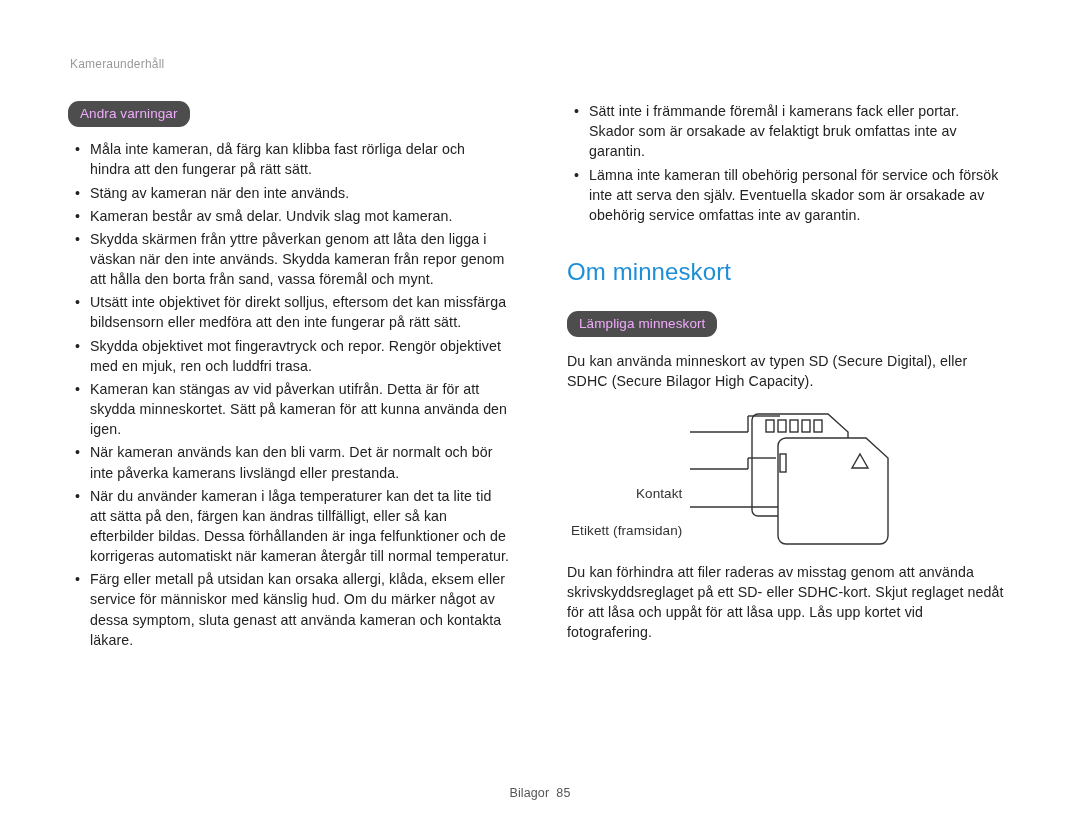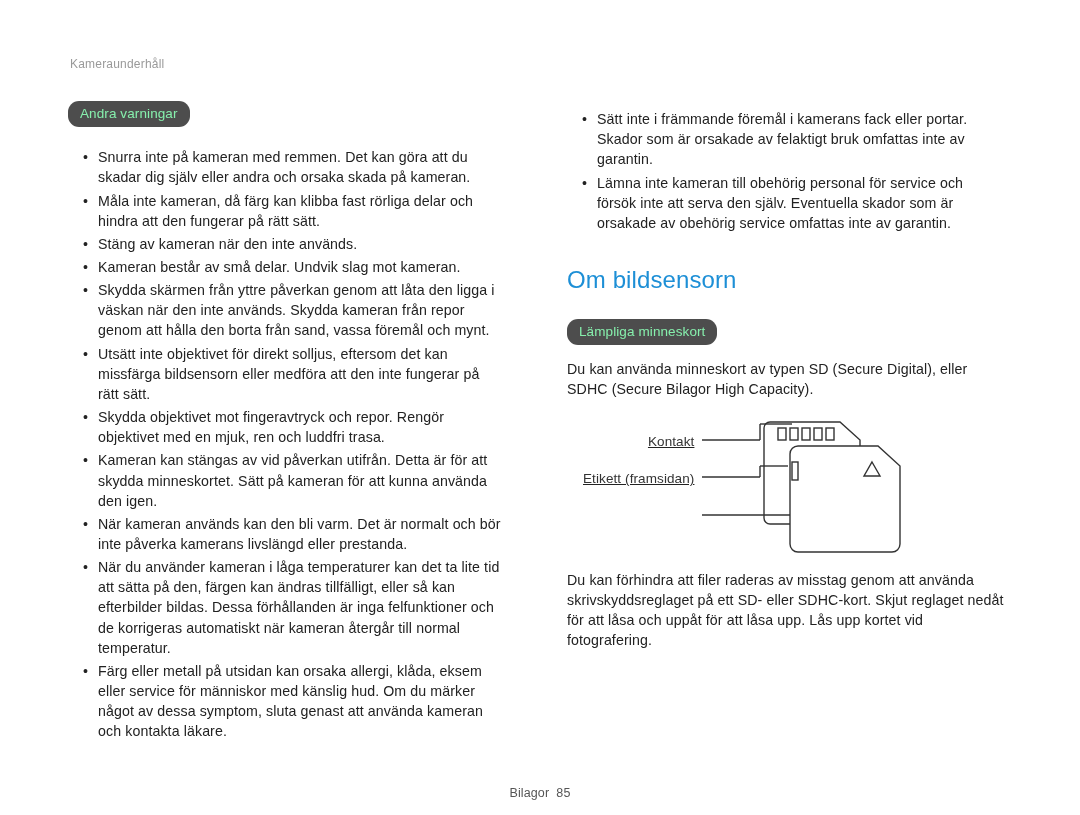--- a/index.html
+++ b/index.html
@@ -26,31 +26,31 @@
     display:flex;
     gap:54px;
   }
   .col{
     flex:1;
     min-width:0;
   }
   .pill{
     display:inline-block;
     background:#4d4d4d;
-    color:#86efac;
+    color:#f0abfc;
     font-size:13.5px;
     font-weight:400;
     padding:3px 12px 4px 12px;
     border-radius:11px;
     margin:4px 0 8px 0;
   }
   ul.bullets{
     list-style:none;
     padding:0;
-    margin:12px;
+    margin:4px;
   }
   ul.bullets > li{
     position:relative;
     padding-left:18px;
     margin:0 0 3px 0;
   }
   ul.bullets > li::before{
     content:"•";
     position:absolute;
     left:3px;
@@ -60,24 +60,23 @@
   .section-heading{
     color:#1d8fd6;
     font-size:24px;
     font-weight:300;
     margin:30px 0 18px 0;
   }
   .body-text{
     margin:6px 0 0 0;
   }
   .card-figure{
-    margin:18px 0 12px 16px;
+    margin:18px 0 12px 4px;
     display:flex;
-    align-items:flex-start;
-    text-decoration:underline;
+    align-items:flex-end;
   }
   .labels{
     text-align:right;
     font-size:13.5px;
     font-weight:300;
     color:#333;
     margin-top:6px;
   }
   .labels .lab{height:37px;display:flex;align-items:center;justify-content:flex-end;padding-right:6px;}
   .footer{
@@ -93,41 +92,40 @@
 </head>
 <body>
 
 <h2 class="page-title">Kameraunderhåll</h2>
 
 <div class="cols">
 
   <div class="col">
     <span class="pill">Andra varningar</span>
     <ul class="bullets">
-      <li>Snurra inte på kameran med remmen. Det kan göra att du skadar dig själv eller andra och orsaka skada på kameran.</li>
       <li>Måla inte kameran, då färg kan klibba fast rörliga delar och hindra att den fungerar på rätt sätt.</li>
       <li>Stäng av kameran när den inte används.</li>
       <li>Kameran består av små delar. Undvik slag mot kameran.</li>
       <li>Skydda skärmen från yttre påverkan genom att låta den ligga i väskan när den inte används. Skydda kameran från repor genom att hålla den borta från sand, vassa föremål och mynt.</li>
       <li>Utsätt inte objektivet för direkt solljus, eftersom det kan missfärga bildsensorn eller medföra att den inte fungerar på rätt sätt.</li>
       <li>Skydda objektivet mot fingeravtryck och repor. Rengör objektivet med en mjuk, ren och luddfri trasa.</li>
       <li>Kameran kan stängas av vid påverkan utifrån. Detta är för att skydda minneskortet. Sätt på kameran för att kunna använda den igen.</li>
       <li>När kameran används kan den bli varm.  Det är normalt och bör inte påverka kamerans livslängd eller prestanda.</li>
       <li>När du använder kameran i låga temperaturer kan det ta lite tid att sätta på den, färgen kan ändras tillfälligt, eller så kan efterbilder bildas. Dessa förhållanden är inga felfunktioner och de korrigeras automatiskt när kameran återgår till normal temperatur.</li>
       <li>Färg eller metall på utsidan kan orsaka allergi, klåda, eksem eller service för människor med känslig hud. Om du märker något av dessa symptom, sluta genast att använda kameran och kontakta läkare.</li>
     </ul>
   </div>
 
   <div class="col">
     <ul class="bullets">
       <li>Sätt inte i främmande föremål i kamerans fack eller portar. Skador som är orsakade av felaktigt bruk omfattas inte av garantin.</li>
       <li>Lämna inte kameran till obehörig personal för service och försök inte att serva den själv. Eventuella skador som är orsakade av obehörig service omfattas inte av garantin.</li>
     </ul>
 
-    <h3 class="section-heading">Om bildsensorn</h3>
+    <h3 class="section-heading">Om minneskort</h3>
 
     <span class="pill">Lämpliga minneskort</span>
     <p class="body-text">Du kan använda minneskort av typen SD (Secure Digital), eller SDHC (Secure Bilagor High Capacity).</p>
 
     <div class="card-figure">
       <div class="labels">
         <div class="lab">Kontakt</div>
         <div class="lab">Etikett (framsidan)</div>
       </div>
       <svg width="220" height="140" viewBox="0 0 220 140" xmlns="http://www.w3.org/2000/svg">

